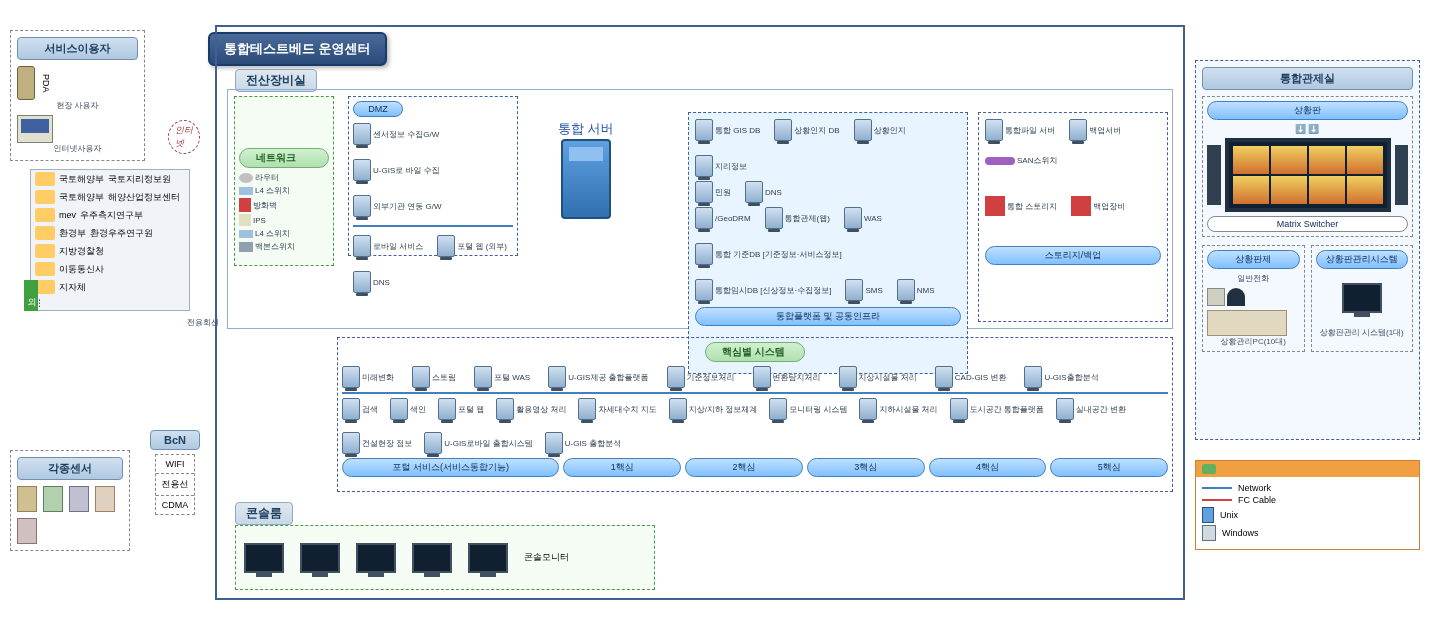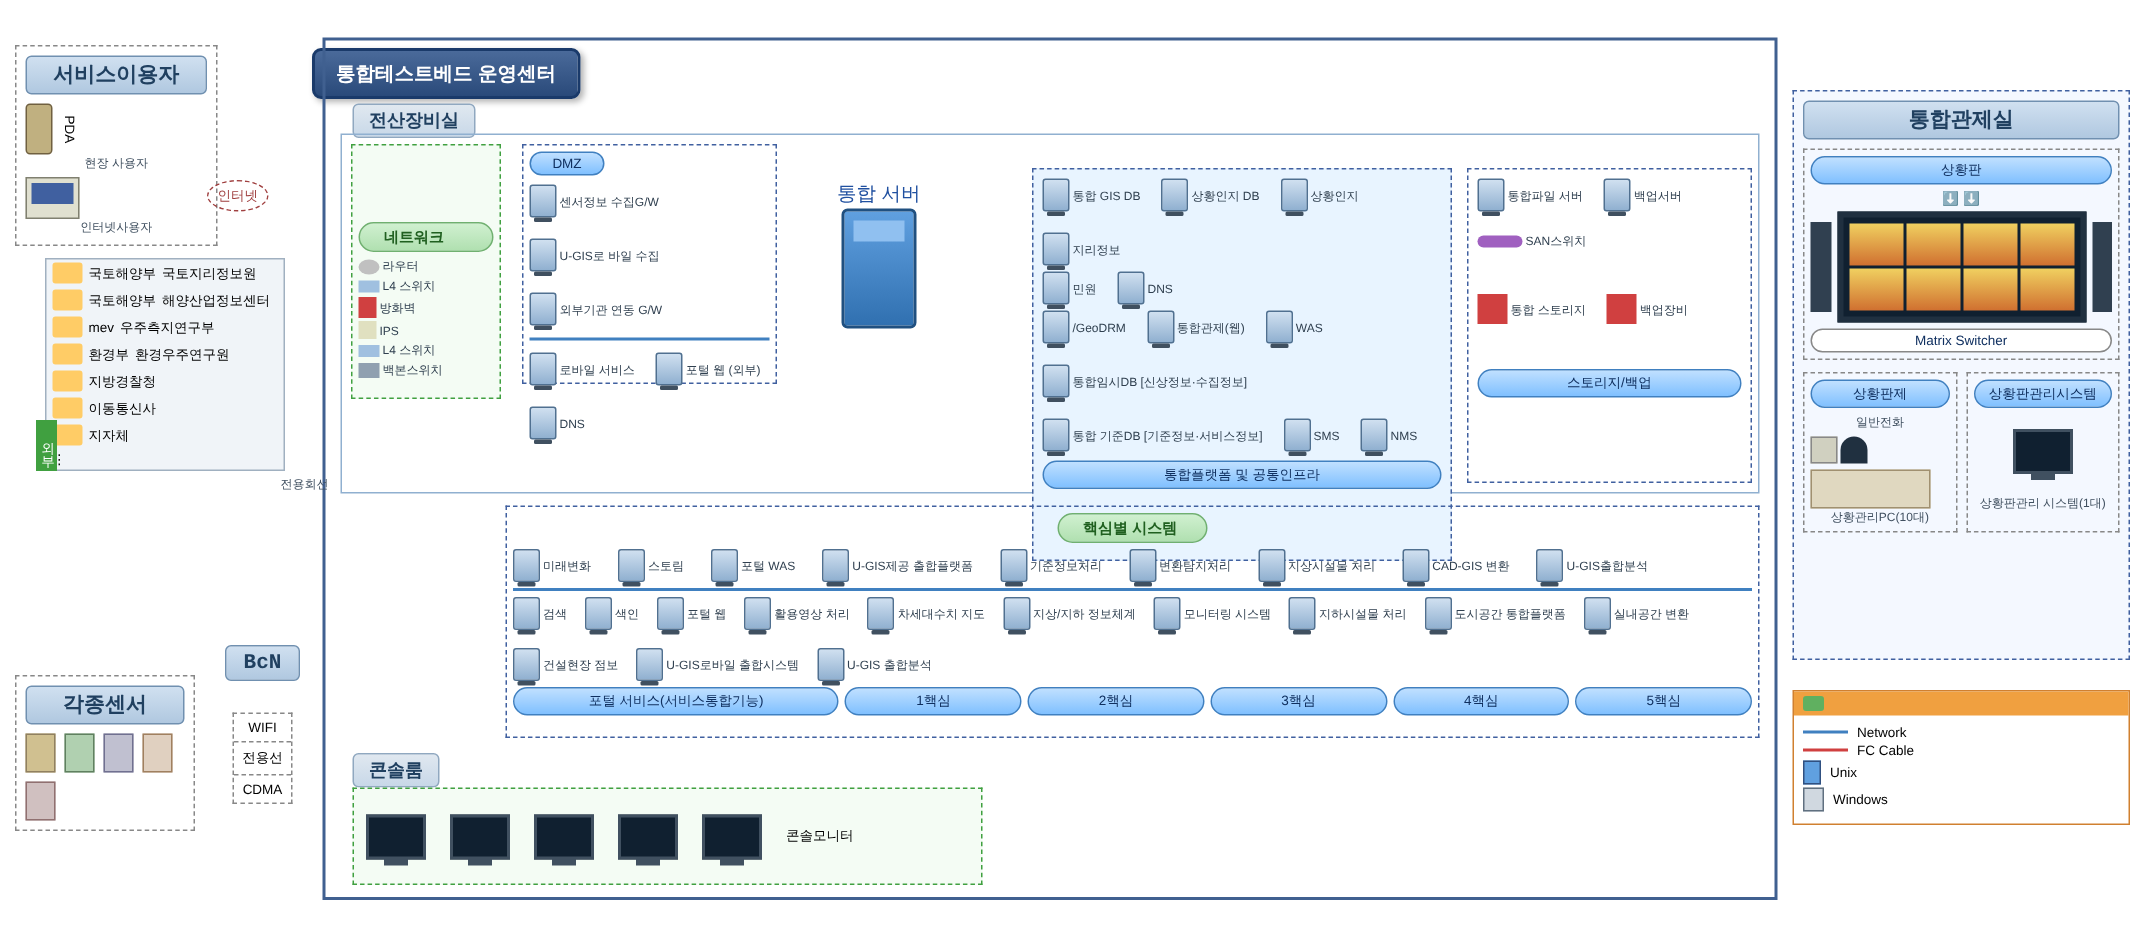--- a/index.html
+++ b/index.html
@@ -1,18 +1,18 @@
 <!DOCTYPE html>
 <html><head>
 <meta charset="utf-8">
 <style>
 * { box-sizing: border-box; margin: 0; padding: 0; }
 body { font-family: "Malgun Gothic", sans-serif; font-size: 9px; background: #fff; width: 1430px; height: 619px; position: relative; }
 
-.title-box { background: linear-gradient(#d0e0f0, #b0c8e0); border: 1px solid #7090b0; border-radius: 4px; padding: 3px 8px; text-align: center; font-weight: bold; font-size: 14px; color: #204060; font-family: Liberation Mono, monospace; }
+.title-box { background: linear-gradient(#d0e0f0, #b0c8e0); border: 1px solid #7090b0; border-radius: 4px; padding: 3px 8px; text-align: center; font-weight: bold; font-size: 11px; color: #204060; }
 .title-box-big { background: linear-gradient(#4a6a9a, #2a4a7a); color: #fff; border: 2px solid #1a3a6a; border-radius: 6px; padding: 6px 14px; font-size: 13px; font-weight: bold; box-shadow: 2px 2px 4px rgba(0,0,0,0.3); }
 .sub-title { background: linear-gradient(#e0e8f0, #c8d8e8); border: 1px solid #90a8c0; border-radius: 4px; padding: 2px 10px; font-size: 12px; font-weight: bold; color: #204060; }
 .green-title { background: linear-gradient(#d0f0d0, #b0e0b0); border: 1px solid #70b070; border-radius: 12px; padding: 2px 16px; font-size: 10px; color: #206020; font-weight: bold; margin-top: 47px; }
 .blue-pill { background: linear-gradient(#c0e0ff, #80c0ff); border: 1px solid #4080c0; border-radius: 10px; padding: 2px 8px; font-size: 9px; color: #103060; text-align: center; }
 
 .dashed { border: 1px dashed #888; }
 .dashed-blue { border: 1px dashed #4060a0; }
 .dashed-green { border: 1px dashed #40a040; }
 
 .left-col { position: absolute; left: 10px; top: 30px; width: 190px; }
@@ -67,21 +67,21 @@
       <span style="writing-mode:vertical-rl;">PDA</span>
     </div>
     <div class="small-label">현장 사용자</div>
     <div style="display:flex; align-items:center; margin-top:4px;">
       <div class="node">
         <span class="icon-pc"></span>
       </div>
     </div>
     <div class="small-label">인터넷사용자</div>
   </div>
-  <span class="cloud" style="position:absolute; left:128px; top:90px;">인터넷</span>
+  <span class="cloud" style="position:absolute; left:158px; top:90px;font-style:italic;">인터넷</span>
 
   <div class="vtab">외부기관</div>
   <div class="ext-list" style="margin-left:20px; width:160px; margin-top:6px;">
     <div>
         <span class="ext-logo"></span>
         <span>국토해양부</span>
         <span>국토지리정보원</span>
       </div>
     <div>
         <span class="ext-logo"></span>
@@ -108,21 +108,21 @@
       </div>
     <div>
         <span class="ext-logo"></span>
         <span>지자체</span>
       </div>
     <div style="text-align:center;">⋮</div>
   </div>
 
   <div style="position:absolute; left:140px; top:400px;">
     <div class="title-box" style="width:50px;">BcN</div>
-    <div class="dashed" style="width:40px; margin:21px auto; text-align:center;">
+    <div class="dashed" style="width:40px; margin:4px auto; text-align:center;">
       <div style="border-bottom:1px dashed #888; padding:4px 0;">WIFI</div>
       <div style="border-bottom:1px dashed #888; padding:4px 0;">전용선</div>
       <div style="padding:4px 0;">CDMA</div>
     </div>
   </div>
 
   <div class="section dashed" style="position:absolute; top:420px; width:120px;">
     <div class="title-box">각종센서</div>
     <div style="display:flex; flex-wrap:wrap; gap:6px; margin-top:6px;">
       <span style="width:20px;height:26px;background:#d0c090;border:1px solid #908060;"></span>
@@ -247,25 +247,25 @@
           <div class="node">
               <span class="icon-server"></span>
               <span>통합관제(웹)</span>
             </div>
           <div class="node">
               <span class="icon-server"></span>
               <span>WAS</span>
             </div>
           <div class="node">
               <span class="icon-server"></span>
+              <span>통합 기준DB [기준정보·서비스정보]</span>
+            </div>
+          <div class="node">
+              <span class="icon-server"></span>
               <span>통합임시DB [신상정보·수집정보]</span>
-            </div>
-          <div class="node">
-              <span class="icon-server"></span>
-              <span>통합 기준DB [기준정보·서비스정보]</span>
             </div>
           <div class="node">
               <span class="icon-server"></span>
               <span>SMS</span>
             </div>
           <div class="node">
               <span class="icon-server"></span>
               <span>NMS</span>
             </div>
         </div>

